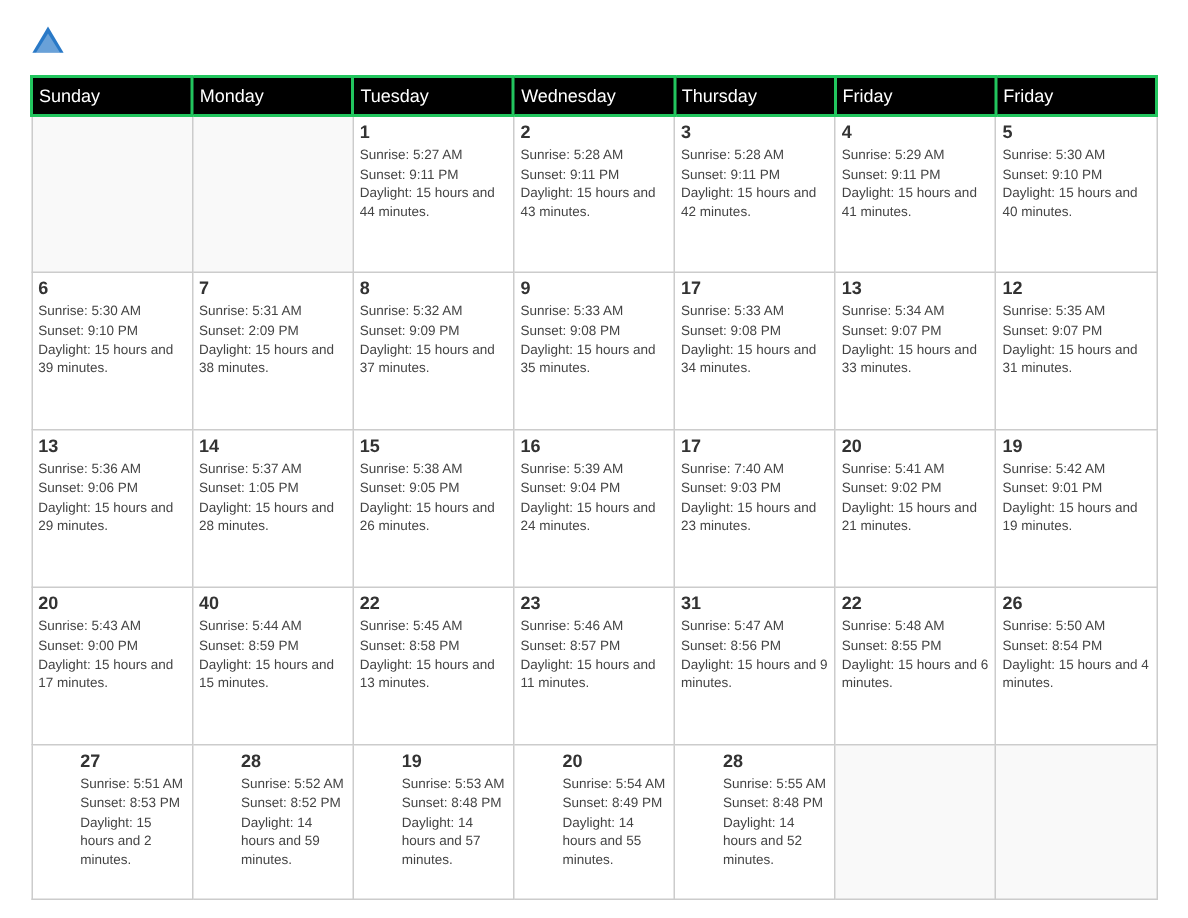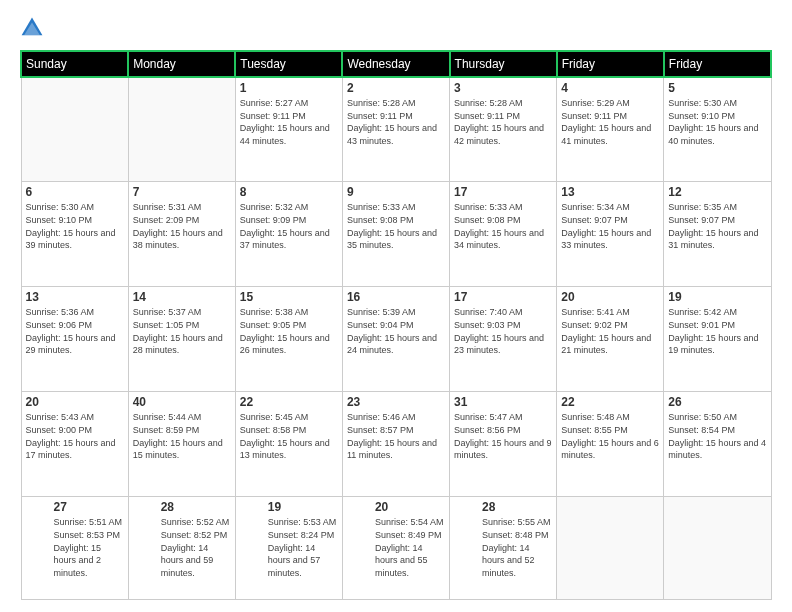--- a/index.html
+++ b/index.html
@@ -306,21 +306,21 @@
           </td>
           <td>
             <span class="day-number">28</span>
             <div class="day-info">Sunrise: 5:52 AM
 Sunset: 8:52 PM
 Daylight: 14 hours and 59 minutes.</div>
           </td>
           <td>
             <span class="day-number">19</span>
             <div class="day-info">Sunrise: 5:53 AM
-Sunset: 8:24 PM
+Sunset: 8:48 PM
 Daylight: 14 hours and 57 minutes.</div>
           </td>
           <td>
             <span class="day-number">20</span>
             <div class="day-info">Sunrise: 5:54 AM
 Sunset: 8:49 PM
 Daylight: 14 hours and 55 minutes.</div>
           </td>
           <td>
             <span class="day-number">28</span>

